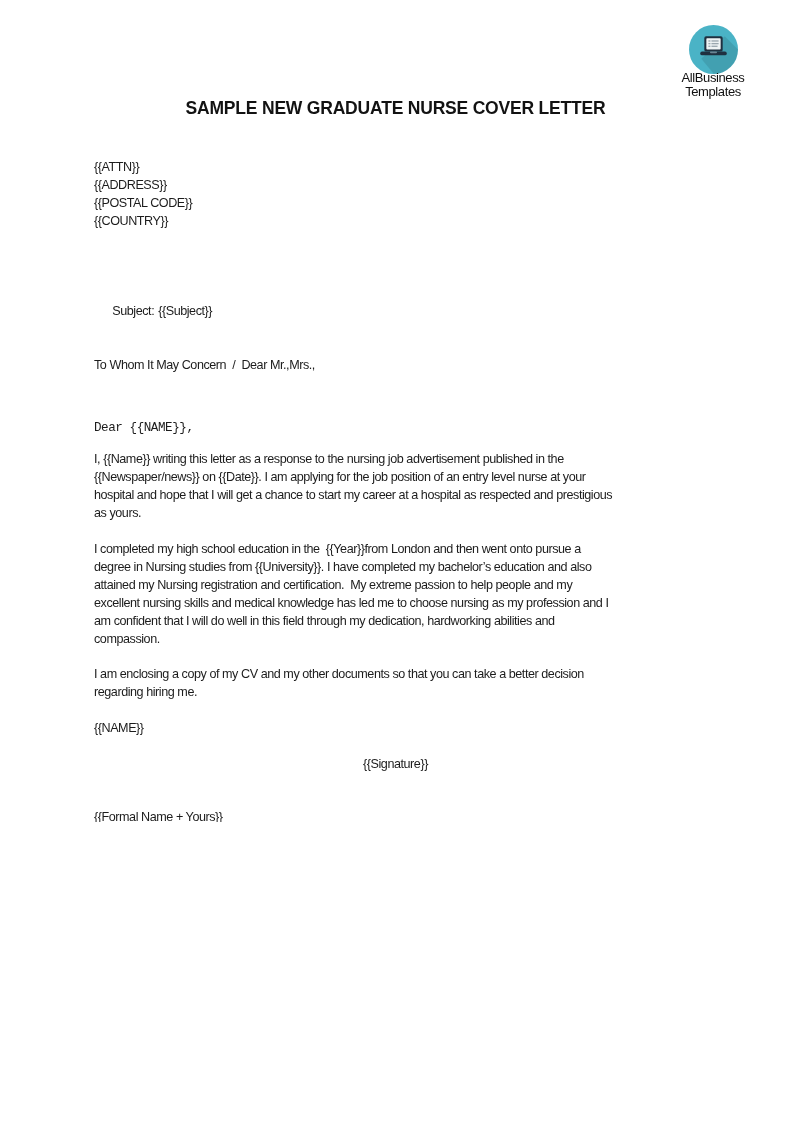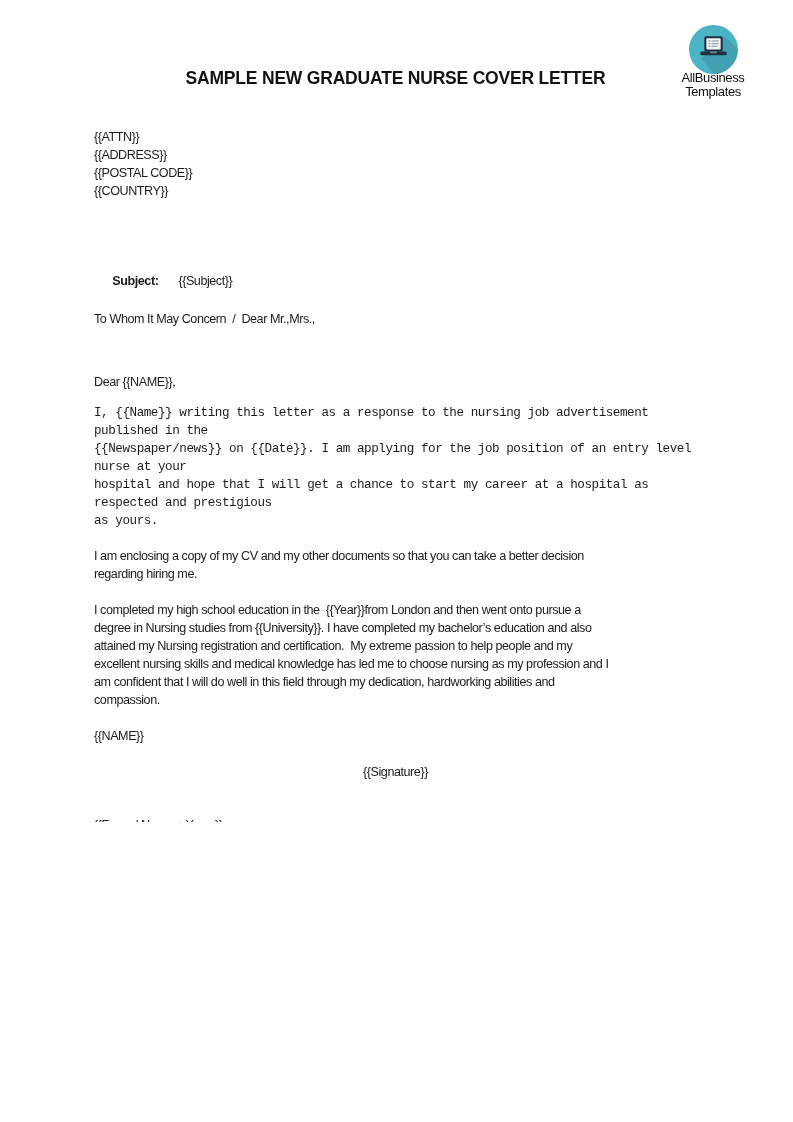--- a/index.html
+++ b/index.html
@@ -6,44 +6,44 @@
   .page {
     position: relative;
     width: 793px;
     height: 822px;
     background: #ffffff;
     font-family: "Liberation Sans", sans-serif;
     color: #1c1c1c;
     overflow: hidden;
   }
   .content {
-    padding: 68px 96px 0 94px;
+    padding: 98px 96px 0 94px;
     font-size: 12.6px;
     letter-spacing: -0.45px;
     line-height: 18px;
   }
   .doc-title {
     margin: 0;
     text-align: center;
     font-size: 17.5px;
     line-height: 20px;
     font-weight: 700;
     color: #121212;
     letter-spacing: -0.2px;
   }
   .line { white-space: pre-wrap; }
   .date-line      { margin-top: 43px; }
   .recipient-block{ margin-top: 40px; }
   .subject-line   { margin-top: 54px; }
-  .subject-label  { font-weight: 700; }
-  .subject-value  { margin-left: 20px; }
-  .salutation-line{ margin-top: 2px; }
-  .greeting-line  { margin-top: 45px; }
+  .subject-label  { font-weight: 400; }
+  .subject-value  { margin-left: 4px; }
+  .salutation-line{ margin-top: 18px; }
+  .greeting-line  { margin-top: 45px; font-family: Liberation Mono, monospace; }
   .para { white-space: pre-wrap; }
-  .para-1 { margin-top: 13px; font-family: Liberation Mono, monospace; }
+  .para-1 { margin-top: 13px; }
   .para-2 { margin-top: 18px; }
   .para-3 { margin-top: 17px; }
   .hope-line      { margin-top: 18px; }
   .yours-line     { margin-top: 18px; }
   .name-line      { margin-top: 18px; }
   .signature-line { margin-top: 18px; text-align: center; }
   .formal-line    { margin-top: 35px; }
   .footer {
     position: absolute;
     top: 1055px;
@@ -119,28 +119,28 @@
     </div>
 
     <div class="line salutation-line">To Whom It May Concern  /  Dear Mr.,Mrs.,</div>
 
     <div class="line greeting-line">Dear {{NAME}},</div>
 
     <div class="para para-1">I, {{Name}} writing this letter as a response to the nursing job advertisement published in the
 {{Newspaper/news}} on {{Date}}. I am applying for the job position of an entry level nurse at your
 hospital and hope that I will get a chance to start my career at a hospital as respected and prestigious
 as yours.</div>
-    <div class="para para-3">I am enclosing a copy of my CV and my other documents so that you can take a better decision
-regarding hiring me.</div>
     <div class="para para-2">I completed my high school education in the  {{Year}}from London and then went onto pursue a
 degree in Nursing studies from {{University}}. I have completed my bachelor’s education and also
 attained my Nursing registration and certification.  My extreme passion to help people and my
 excellent nursing skills and medical knowledge has led me to choose nursing as my profession and I
 am confident that I will do well in this field through my dedication, hardworking abilities and
 compassion.</div>
+    <div class="para para-3">I am enclosing a copy of my CV and my other documents so that you can take a better decision
+regarding hiring me.</div>
 
     <div class="line name-line">{{NAME}}</div>
     <div class="line signature-line">{{Signature}}</div>
     <div class="line formal-line">{{Formal Name + Yours}}</div>
   </div>
 
   <div class="footer">
     <span>Page 1 of 3</span>
   </div>
 

